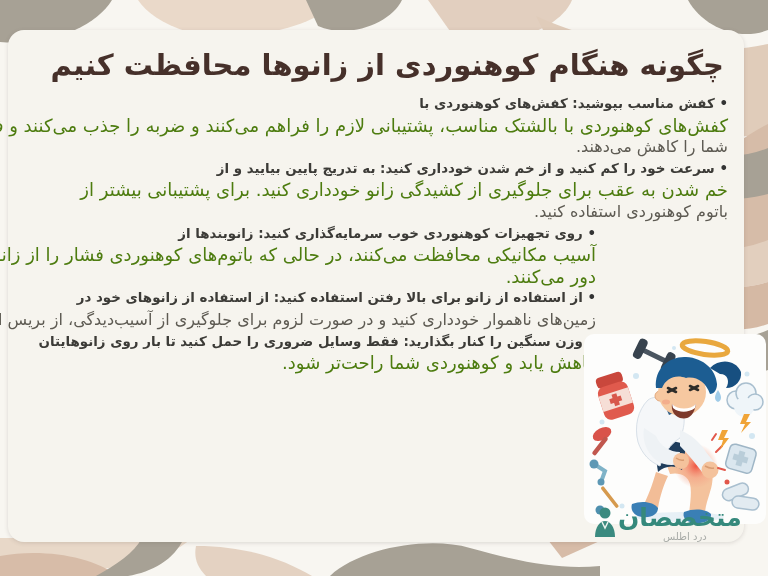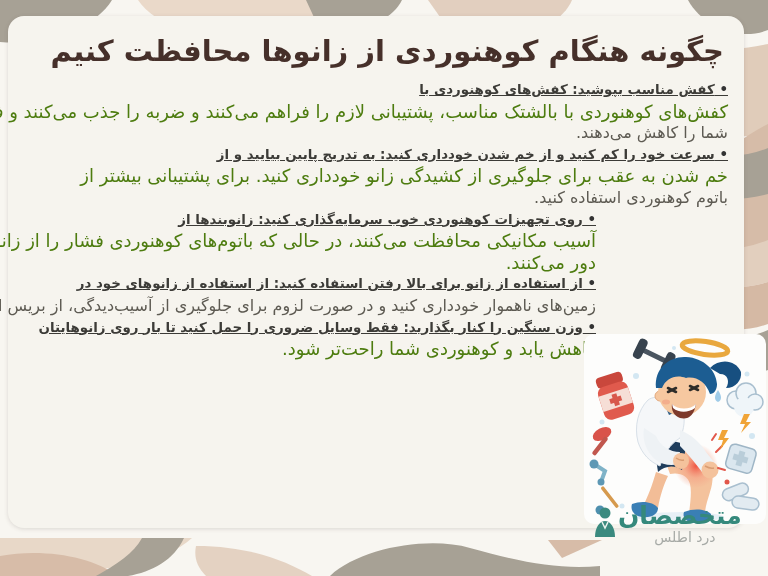--- a/index.html
+++ b/index.html
@@ -1,38 +1,38 @@
 <!DOCTYPE html>
 <html lang="fa"><head>
 <meta charset="utf-8">
 <style>
   html,body{margin:0;padding:0;background:#e8e4dc;}
   .canvas{position:relative;width:768px;height:576px;overflow:hidden;
           font-family:"DejaVu Sans",sans-serif;background:#f8f6f1;}
   .bg{position:absolute;inset:0;width:768px;height:576px;}
-  .card{position:absolute;left:8px;top:16px;width:736px;height:512px;
+  .card{position:absolute;left:8px;top:30px;width:736px;height:512px;
         background:#f6f4ee;border-radius:16px;box-shadow:0 1px 4px rgba(90,80,70,.18);
         direction:rtl;}
   .title{margin:14px 20px 7px 18px;font-size:29px;line-height:42px;font-weight:700;
          color:#46302a;text-align:right;white-space:nowrap;}
   .bullets{padding:0 16px 0 10px;text-align:right;}
   .ln{line-height:21.6px;white-space:nowrap;overflow:visible;}
-  .ln.b{font-weight:700;font-size:13.4px;color:#3c3b37;text-decoration:underline;}
+  .ln.b{font-weight:700;font-size:13.4px;color:#3c3b37;}
   .ln.r{font-size:18px;color:#4d7c0f;}
   .ln.s{font-size:16px;color:#5d5a52;}
   .dot::before{content:"\2022\00a0 ";font-weight:700;color:#333;}
   .bullet.nw .ln{padding-right:132px;}
   .illus{position:absolute;left:584px;top:334px;width:182px;height:190px;
          background:#fdfdfc;border-radius:10px;}
   .illus svg{width:182px;height:190px;display:block;}
   .logo{position:absolute;left:592px;top:497px;width:172px;height:52px;
         display:flex;align-items:center;gap:0;direction:ltr;}
   .logo-txt{display:flex;flex-direction:column;}
   .brand{font-size:25px;line-height:27px;font-weight:700;color:#35897c;direction:rtl;}
-  .tagline{font-size:14px;color:#a7aaa6;padding-left:10px;direction:rtl;text-align:center;}
+  .tagline{font-size:10px;color:#a7aaa6;padding-left:10px;direction:rtl;text-align:center;}
 </style>
 </head>
 <body>
 
 <div class="canvas">
 
   <svg class="bg" viewBox="0 0 768 576" preserveAspectRatio="none" aria-hidden="true">
     <rect width="768" height="576" fill="#f8f6f1"></rect>
 
     <path d="M0,0 H112 C96,26 52,46 0,42 Z" fill="#a7a195"></path>

